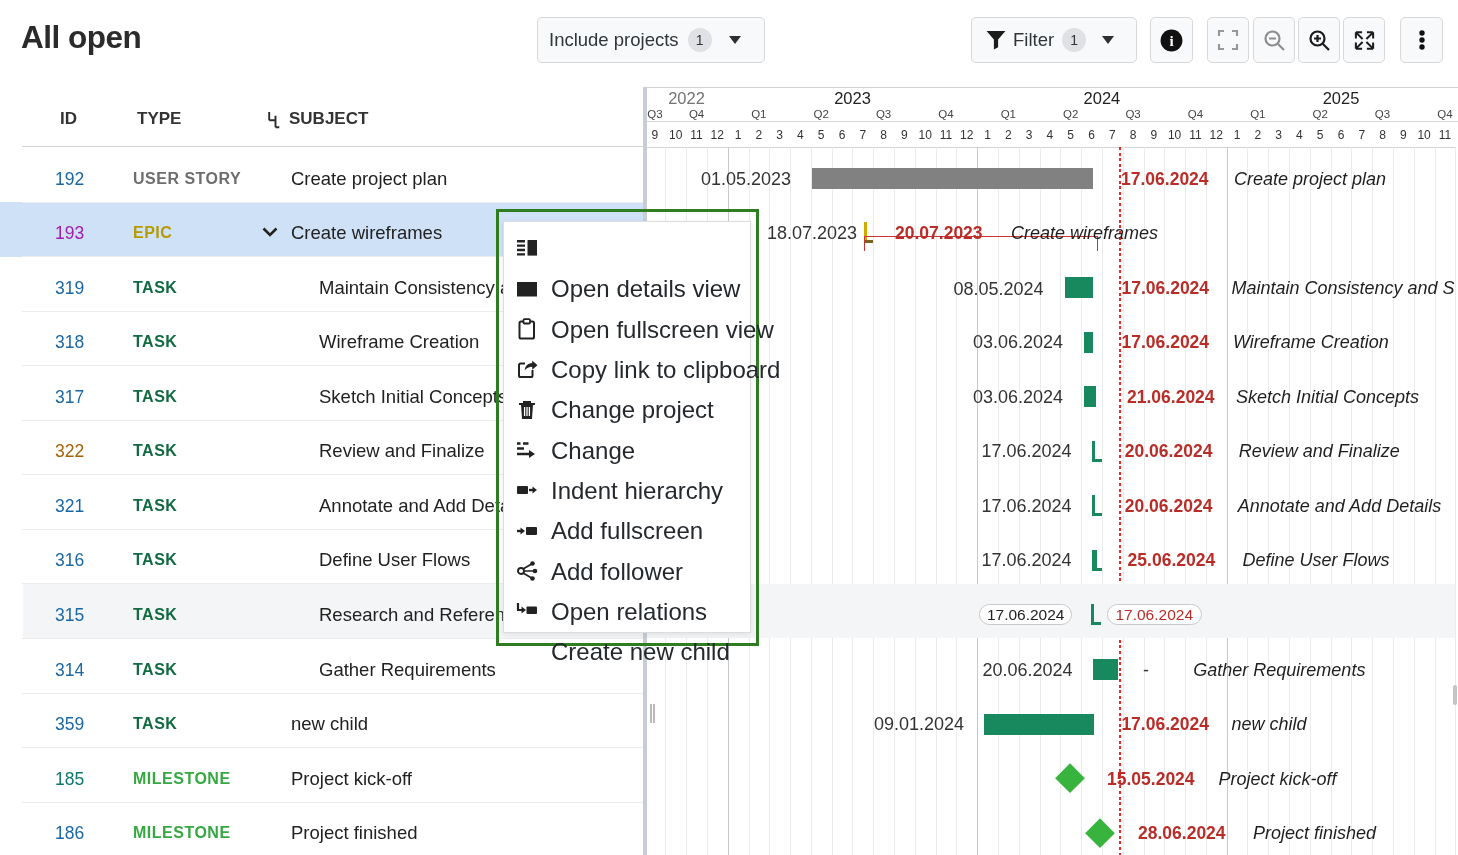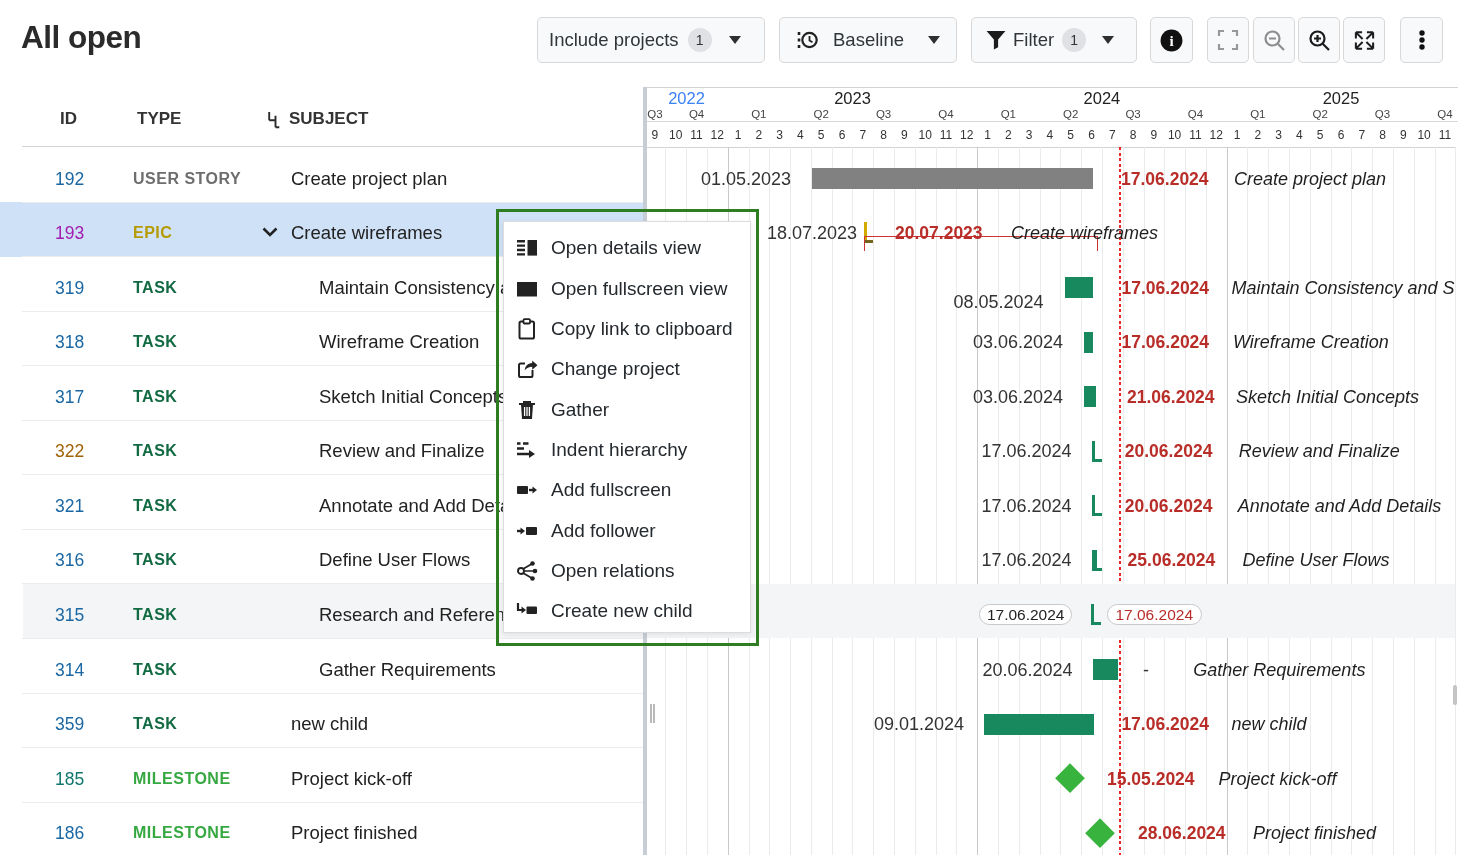--- a/index.html
+++ b/index.html
@@ -14,38 +14,29 @@
 .caret{width:0;height:0;border-left:6.5px solid transparent;border-right:6.5px solid transparent;
   border-top:8px solid #2f2f2f;display:inline-block;}
 .rowline{position:absolute;left:22px;width:621px;height:1px;background:#ececec;z-index:4;}
 .id{z-index:4;position:absolute;left:55px;font-size:17.5px;color:#1a67a3;transform:translateY(-50%);}
 .typ{z-index:4;position:absolute;left:133px;font-size:16px;font-weight:bold;transform:translateY(-50%);letter-spacing:0.5px;}
 .sub{z-index:4;position:absolute;font-size:18.5px;color:#222;transform:translateY(-50%);white-space:nowrap;}
 .gd{z-index:4;position:absolute;font-size:18px;color:#333;transform:translateY(-50%);white-space:nowrap;}
 .gdr{z-index:4;position:absolute;font-size:17.5px;font-weight:bold;color:#b92d28;transform:translateY(-50%);white-space:nowrap;}
 .glab{z-index:4;position:absolute;font-size:18px;font-style:italic;color:#1f1f1f;transform:translateY(-50%);white-space:nowrap;}
 .mi{z-index:4;position:absolute;left:516px;width:22px;height:22px;transform:translateY(-50%);}
-.mt{z-index:4;position:absolute;left:551px;font-size:19px;color:#24292e;transform:translateY(-50%);white-space:nowrap;}
+.mt{z-index:4;position:absolute;left:551px;font-size:24px;color:#24292e;transform:translateY(-50%);white-space:nowrap;margin-top:41px;}
 </style></head><body>
 <div class="pg">
 
 <div class="abs" style="left:21px;top:19px;font-size:31.5px;font-weight:bold;color:#2b2b2b;letter-spacing:-0.5px;">All open</div>
 <div class="btn" style="left:537px;width:228px;justify-content:flex-start;padding-left:11px;">
 <span class="btxt">Include projects</span>
 <span class="badge" style="margin-left:9px;">1</span>
 <span class="caret" style="margin-left:17px;"></span>
-    </div>
-<div class="btn" style="left:779px;width:178px;justify-content:flex-start;padding-left:15px;">
-<svg width="24" height="24" viewBox="0 0 24 24" style="margin-right:14px;">
-<path d="M4 4v3M4 10.5v3M4 17v3" stroke="#222" stroke-width="2.6" fill="none"></path>
-<circle cx="14.5" cy="12" r="7.2" fill="none" stroke="#222" stroke-width="2.2"></circle>
-<path d="M14.5 8v4.4l3 1.8" stroke="#222" stroke-width="1.8" fill="none"></path>
-      </svg>
-<span class="btxt">Baseline</span>
-<span class="caret" style="margin-left:24px;"></span>
     </div>
 <div class="btn" style="left:971px;width:166px;justify-content:flex-start;padding-left:14px;">
 <svg width="20" height="20" viewBox="0 0 18 18" style="margin-right:7px;">
         <path d="M0.5 1h17l-6.6 7.6v6.9l-3.8 2V8.6z" fill="#1c1c1c"></path>
       </svg>
 <span class="btxt">Filter</span>
 <span class="badge" style="margin-left:8px;">1</span>
 <span class="caret" style="margin-left:16px;"></span>
     </div>
 <div class="btn" style="left:1150px;width:43px;">
@@ -142,21 +133,21 @@
 <div class="sub" style="left:291px;top:724.0px;">new child</div>
 <div class="id" style="top:778.5px;color:#0f766e;">185</div>
 <div class="typ" style="top:778.5px;color:#36a841;">MILESTONE</div>
 <div class="sub" style="left:291px;top:778.5px;">Project kick-off</div>
 <div class="id" style="top:833.1px;color:#1a67a3;">186</div>
 <div class="typ" style="top:833.1px;color:#36a841;">MILESTONE</div>
 <div class="sub" style="left:291px;top:833.1px;">Project finished</div>
 <div class="abs" style="left:646px;top:87px;width:812px;height:1px;background:#d2d2d2;"></div>
 <div class="abs" style="left:646px;top:121px;width:812px;height:1px;background:#d8d8d8;"></div>
 <div class="abs" style="left:646px;top:147px;width:812px;height:1px;background:#d2d2d2;"></div>
-<div class="abs" style="left:686.5px;top:97.5px;font-size:16.5px;color:#3b82f6;transform:translate(-50%,-50%);">2022</div>
+<div class="abs" style="left:686.5px;top:97.5px;font-size:16.5px;color:#737373;transform:translate(-50%,-50%);">2022</div>
 <div class="abs" style="left:852.5px;top:97.5px;font-size:16.5px;color:#222;transform:translate(-50%,-50%);">2023</div>
 <div class="abs" style="left:1101.9px;top:97.5px;font-size:16.5px;color:#222;transform:translate(-50%,-50%);">2024</div>
 <div class="abs" style="left:1341.0px;top:97.5px;font-size:16.5px;color:#222;transform:translate(-50%,-50%);">2025</div>
 <div class="abs" style="left:655.0px;top:114px;font-size:11.5px;color:#444;transform:translate(-50%,-50%);">Q3</div>
 <div class="abs" style="left:696.6px;top:114px;font-size:11.5px;color:#444;transform:translate(-50%,-50%);">Q4</div>
 <div class="abs" style="left:758.8px;top:114px;font-size:11.5px;color:#444;transform:translate(-50%,-50%);">Q1</div>
 <div class="abs" style="left:821.2px;top:114px;font-size:11.5px;color:#444;transform:translate(-50%,-50%);">Q2</div>
 <div class="abs" style="left:883.6px;top:114px;font-size:11.5px;color:#444;transform:translate(-50%,-50%);">Q3</div>
 <div class="abs" style="left:946.0px;top:114px;font-size:11.5px;color:#444;transform:translate(-50%,-50%);">Q4</div>
 <div class="abs" style="left:1008.3px;top:114px;font-size:11.5px;color:#444;transform:translate(-50%,-50%);">Q1</div>
@@ -256,21 +247,21 @@
 <div class="gdr" style="left:1121.0px;top:178.5px;">17.06.2024</div>
 <div class="glab" style="left:1234.0px;top:178.5px;">Create project plan</div>
 <div class="gd" style="left:857.0px;top:233.1px;transform:translate(-100%,-50%);">18.07.2023</div>
 <div class="abs" style="z-index:4;left:864px;top:222.1px;width:3px;height:21px;background:#d3ab00;"></div>
 <div class="abs" style="z-index:4;left:864px;top:239.6px;width:8.5px;height:3.5px;background:#77641c;"></div>
 <div class="abs" style="z-index:4;left:863.5px;top:236.1px;width:1.4px;height:14.5px;background:#c33;"></div>
 <div class="abs" style="z-index:4;left:1096.5px;top:236.1px;width:1.4px;height:15px;background:#c33;"></div>
 <div class="abs" style="z-index:4;left:864px;top:236.1px;width:233px;height:1.4px;background:#c33;"></div>
 <div class="gdr" style="left:895.0px;top:233.1px;">20.07.2023</div>
 <div class="glab" style="left:1011.0px;top:233.1px;">Create wireframes</div>
-<div class="gd" style="left:1043.5px;top:302px;transform:translate(-100%,-50%);">08.05.2024</div>
+<div class="gd" style="left:1043.5px;top:289px;transform:translate(-100%,-50%);">08.05.2024</div>
 <div class="abs" style="z-index:4;left:1065.0px;top:277.1px;width:28.0px;height:21px;background:#18885e;"></div>
 <div class="gdr" style="left:1121.5px;top:287.6px;">17.06.2024</div>
 <div class="glab" style="left:1231.5px;top:287.6px;max-width:224px;overflow:hidden;">Maintain Consistency and Style</div>
 <div class="gd" style="left:1063.0px;top:342.1px;transform:translate(-100%,-50%);">03.06.2024</div>
 <div class="abs" style="z-index:4;left:1083.5px;top:331.6px;width:9.2px;height:21px;background:#18885e;"></div>
 <div class="gdr" style="left:1121.5px;top:342.1px;">17.06.2024</div>
 <div class="glab" style="left:1233.0px;top:342.1px;">Wireframe Creation</div>
 <div class="gd" style="left:1063.0px;top:396.7px;transform:translate(-100%,-50%);">03.06.2024</div>
 <div class="abs" style="z-index:4;left:1083.5px;top:386.2px;width:12.5px;height:21px;background:#18885e;"></div>
 <div class="gdr" style="left:1127.0px;top:396.7px;">21.06.2024</div>
@@ -329,21 +320,21 @@
       <path d="M16.5 12v5.5a1.6 1.6 0 0 1-1.6 1.6H4.6A1.6 1.6 0 0 1 3 17.5V7a1.6 1.6 0 0 1 1.6-1.6H9" fill="none" stroke="#222" stroke-width="2"></path>
       <path d="M21.5 7.2l-5.3-4.6v2.5c-4.6 0.4-7 3-7.5 7.2 2-2.3 4.4-3.4 7.5-3.5v2.9z" fill="#222"></path>
     </svg>
 <div class="mt" style="z-index:10;top:369.3px;">Change project</div>
 <svg class="mi" style="z-index:10;top:409.6px;" viewBox="0 0 22 22">
       <path d="M3 5h16" stroke="#222" stroke-width="2"></path>
       <path d="M8 5V3h6v2" fill="none" stroke="#222" stroke-width="2"></path>
       <path d="M5 5l1 15h10l1-15z" fill="#222"></path>
       <path d="M8.6 8v9M11 8v9M13.4 8v9" stroke="#fff" stroke-width="1.3"></path>
     </svg>
-<div class="mt" style="z-index:10;top:409.6px;">Gather</div>
+<div class="mt" style="z-index:10;top:409.6px;">Change</div>
 <svg class="mi" style="z-index:10;top:449.9px;" viewBox="0 0 22 22">
       <path d="M1 4.5h3.5M7 4.5h5.5M1 9.5h7" stroke="#222" stroke-width="2.5"></path>
       <path d="M1 15h13" stroke="#222" stroke-width="2.5"></path>
       <path d="M13 11l6 4-6 4z" fill="#222"></path>
     </svg>
 <div class="mt" style="z-index:10;top:449.9px;">Indent hierarchy</div>
 <svg class="mi" style="z-index:10;top:490.2px;" viewBox="0 0 22 22">
       <rect x="1" y="7" width="11" height="8" rx="1" fill="#222"></rect>
       <path d="M13 11h5" stroke="#222" stroke-width="2.4"></path>
       <path d="M16.5 7.5l4.5 3.5-4.5 3.5z" fill="#222"></path>

